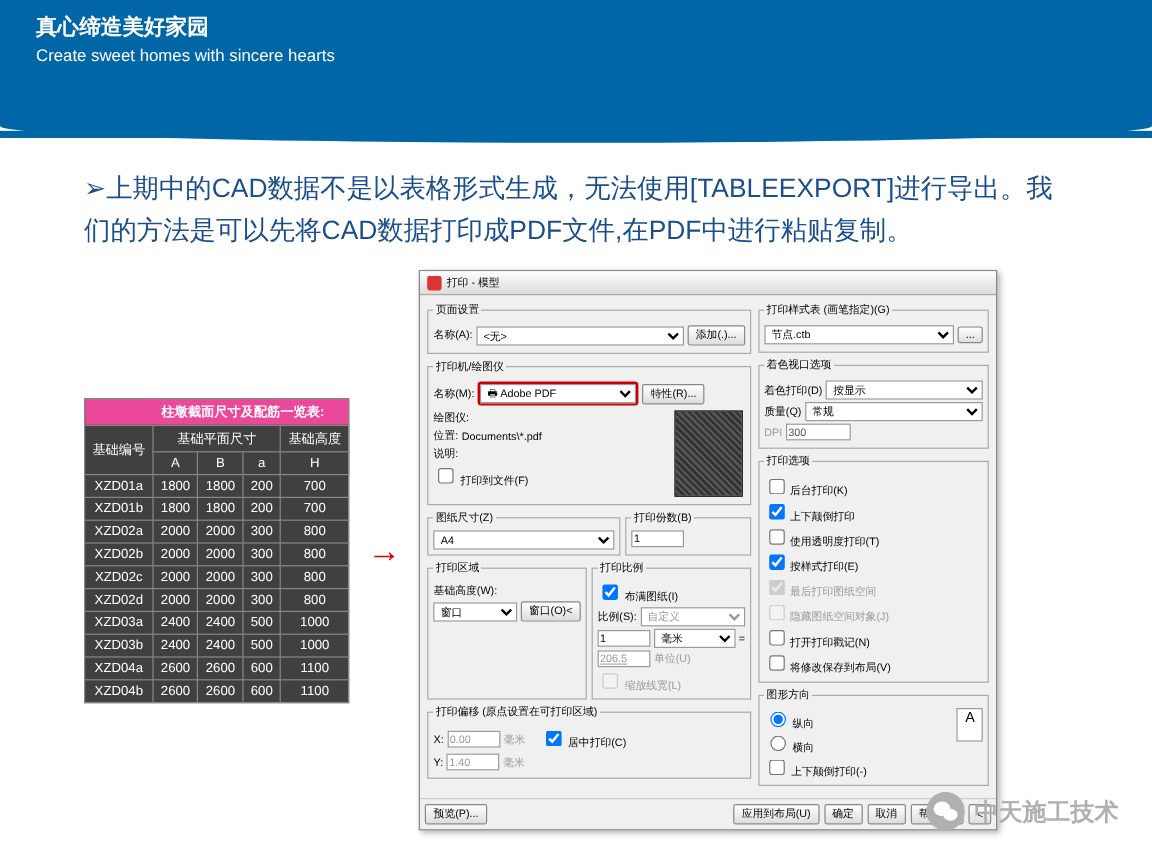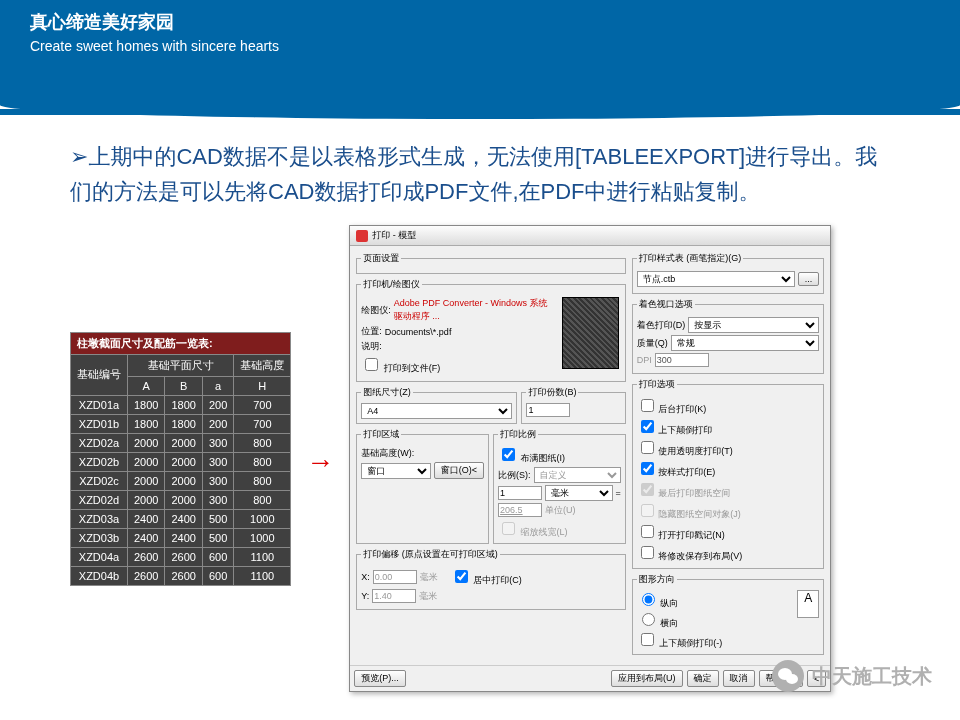--- a/index.html
+++ b/index.html
@@ -8,21 +8,21 @@
 .cn{font-size:18px;font-weight:bold;margin-bottom:4px}
 .en{font-size:14px}
 .triangle{position:absolute;right:-12px;top:10px;width:0;height:0;border-left:14px solid #0066a6;border-top:8px solid transparent;border-bottom:8px solid transparent}
 .content{padding:30px 70px}
 .intro{color:#1a4e8c;font-size:22px;line-height:1.6;margin-bottom:16px}
 .intro .bullet{color:#1a4e8c}
 .row{display:flex;align-items:center;gap:10px}
 .cad-table{border-collapse:collapse;font-size:11px;color:#fff;background:#404040}
 .cad-table th,.cad-table td{border:1px solid #888;padding:3px 6px;text-align:center}
 .cad-table th{background:#404040;font-weight:normal}
-.cad-table .title-row td{background:#7f1d1d;color:#fff;font-weight:bold;text-align:left;padding:3px 6px}
+.cad-table .title-row td{background:#ec4899;color:#fff;font-weight:bold;text-align:right;padding:3px 20px}
 .arrow{color:#d00;font-size:28px;font-weight:bold;margin:0 5px}
 .dialog{border:1px solid #888;background:#f0f0f0;font-size:9px;width:480px;position:relative;box-shadow:2px 2px 5px rgba(0,0,0,.3)}
 .titlebar{background:linear-gradient(#fdfdfd,#dcdcdc);padding:3px 6px;border-bottom:1px solid #aaa;display:flex;align-items:center;gap:4px}
 .titlebar .ico{width:12px;height:12px;background:#d33;border-radius:2px;display:inline-block}
 .dbody{padding:6px;display:flex;gap:6px}
 .col-l{flex:1.4}
 .col-r{flex:1}
 fieldset{border:1px solid #aaa;padding:4px;margin:0 0 4px;font-size:9px}
 legend{padding:0 2px}
 .frow{display:flex;align-items:center;gap:3px;margin:2px 0}
@@ -153,28 +153,37 @@
 
     <div class="dialog">
       <div class="titlebar">
         <span class="ico"></span>
         <span>打印 - 模型</span>
       </div>
       <div class="dbody">
         <div class="col-l">
           <fieldset>
             <legend>页面设置</legend>
+            <div class="frow">
+              <span class="lbl">名称(A):</span>
+              <select><option>&lt;无&gt;</option></select>
+              <button class="btn">添加(.)...</button>
+            </div>
           </fieldset>
           <fieldset>
             <legend>打印机/绘图仪</legend>
+            <div class="frow">
+              <span class="lbl">名称(M):</span>
+              <span class="hl"><select style="width:130px"><option>🖶 Adobe PDF</option></select></span>
+              <button class="btn">特性(R)...</button>
+            </div>
             <div style="display:flex;gap:4px">
               <div style="flex:1">
                 <div class="frow">
                     <span class="lbl">绘图仪:</span>
-                    <span style="color:#c00">Adobe PDF Converter - Windows 系统驱动程序 ...</span>
                   </div>
                 <div class="frow">
                     <span class="lbl">位置:</span>
                     <span>Documents\*.pdf</span>
                   </div>
                 <div class="frow">
                     <span class="lbl">说明:</span>
                   </div>
                 <div class="frow">
                     <label><input type="checkbox" style=""> <span>打印到文件(F)</span></label>

